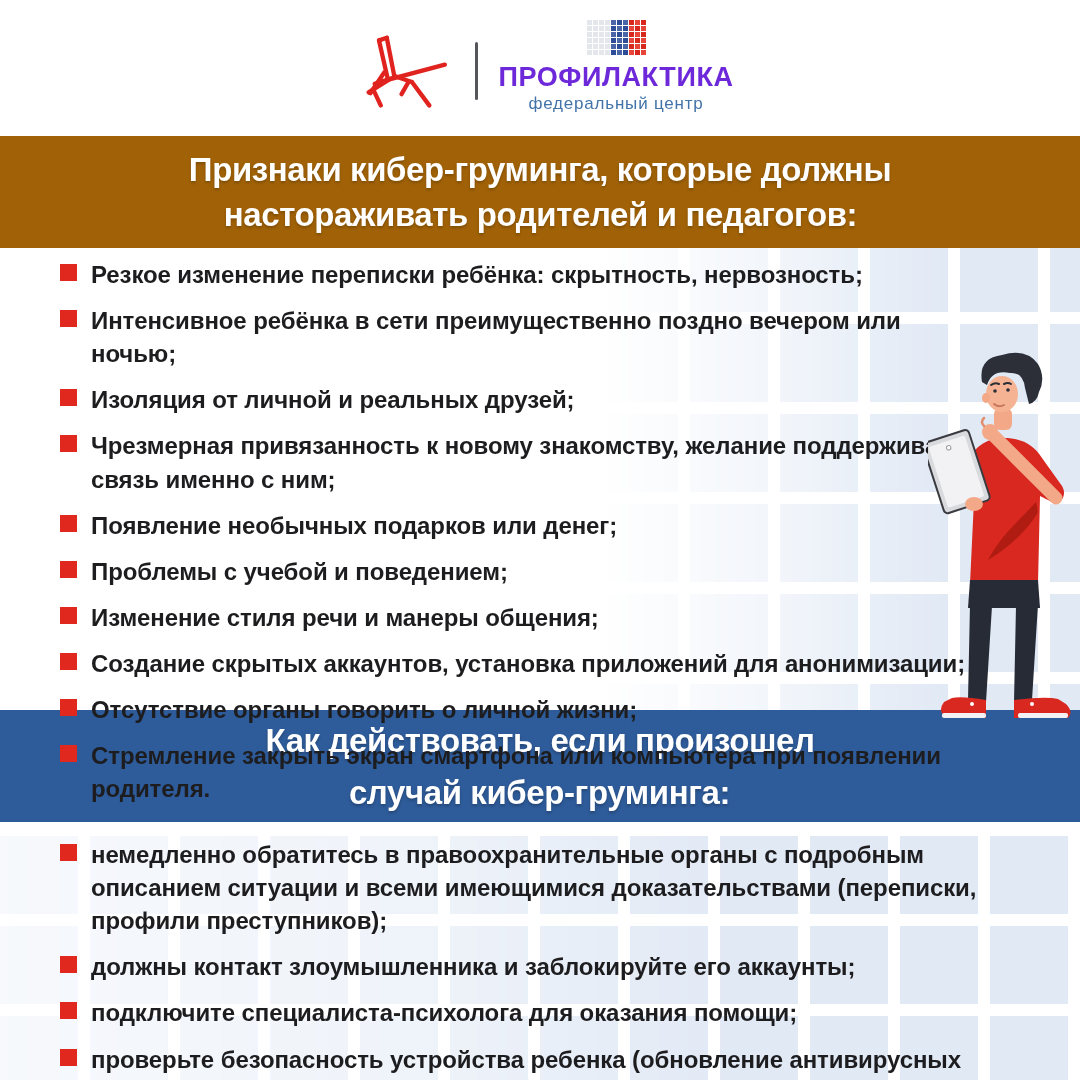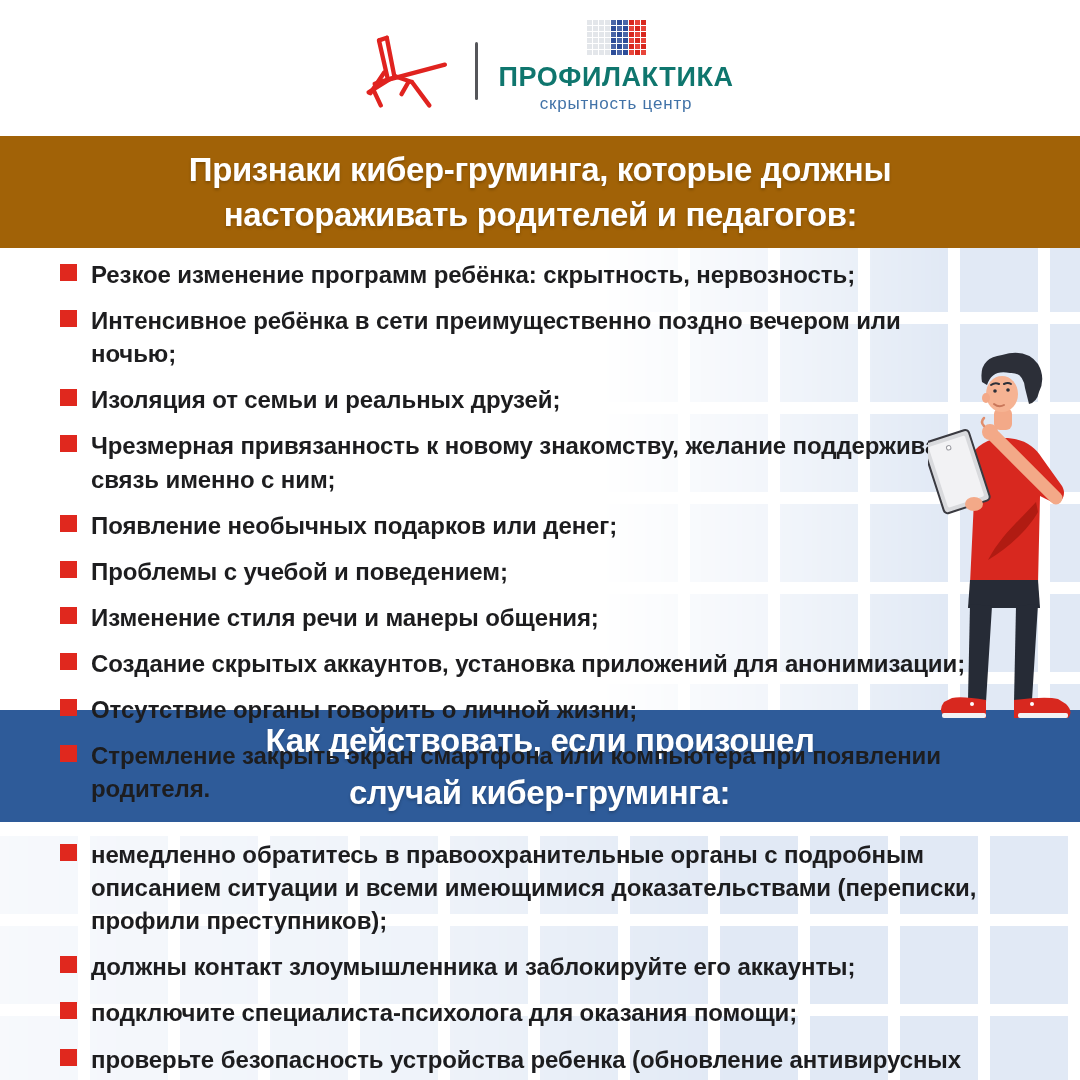--- a/index.html
+++ b/index.html
@@ -127,41 +127,41 @@
         <span style="background: rgb(227, 230, 234);"></span>
         <span style="background: rgb(227, 230, 234);"></span>
         <span style="background: rgb(227, 230, 234);"></span>
         <span style="background: rgb(45, 77, 153);"></span>
         <span style="background: rgb(74, 102, 168);"></span>
         <span style="background: rgb(45, 77, 153);"></span>
         <span style="background: rgb(232, 69, 58);"></span>
         <span style="background: rgb(216, 40, 30);"></span>
         <span style="background: rgb(232, 69, 58);"></span>
       </div>
-    <div class="brand-title" style="color: #0f766e;">ПРОФИЛАКТИКА</div>
-    <div class="brand-subtitle" style="color: rgb(66, 115, 168);">скрытность центр</div>
+    <div class="brand-title" style="color: #6d28d9;">ПРОФИЛАКТИКА</div>
+    <div class="brand-subtitle" style="color: rgb(66, 115, 168);">федеральный центр</div>
   </div>
 
   <div class="banner banner-1" style="background: #a16207;">
     <span class="banner-line">Признаки кибер-груминга, которые должны</span>
     <span class="banner-line">настораживать родителей и педагогов:</span>
   </div>
 
   <div class="list list-1">
       <div class="item">
       <span class="bullet"></span>
-      <span class="item-text">Резкое изменение программ ребёнка: скрытность, нервозность;</span>
+      <span class="item-text">Резкое изменение переписки ребёнка: скрытность, нервозность;</span>
     </div>
       <div class="item">
       <span class="bullet"></span>
       <span class="item-text">Интенсивное ребёнка в сети преимущественно поздно вечером или ночью;</span>
     </div>
       <div class="item">
       <span class="bullet"></span>
-      <span class="item-text">Изоляция от семьи и реальных друзей;</span>
+      <span class="item-text">Изоляция от личной и реальных друзей;</span>
     </div>
       <div class="item">
       <span class="bullet"></span>
       <span class="item-text">Чрезмерная привязанность к новому знакомству, желание поддерживать связь именно с ним;</span>
     </div>
       <div class="item">
       <span class="bullet"></span>
       <span class="item-text">Появление необычных подарков или денег;</span>
     </div>
       <div class="item">

